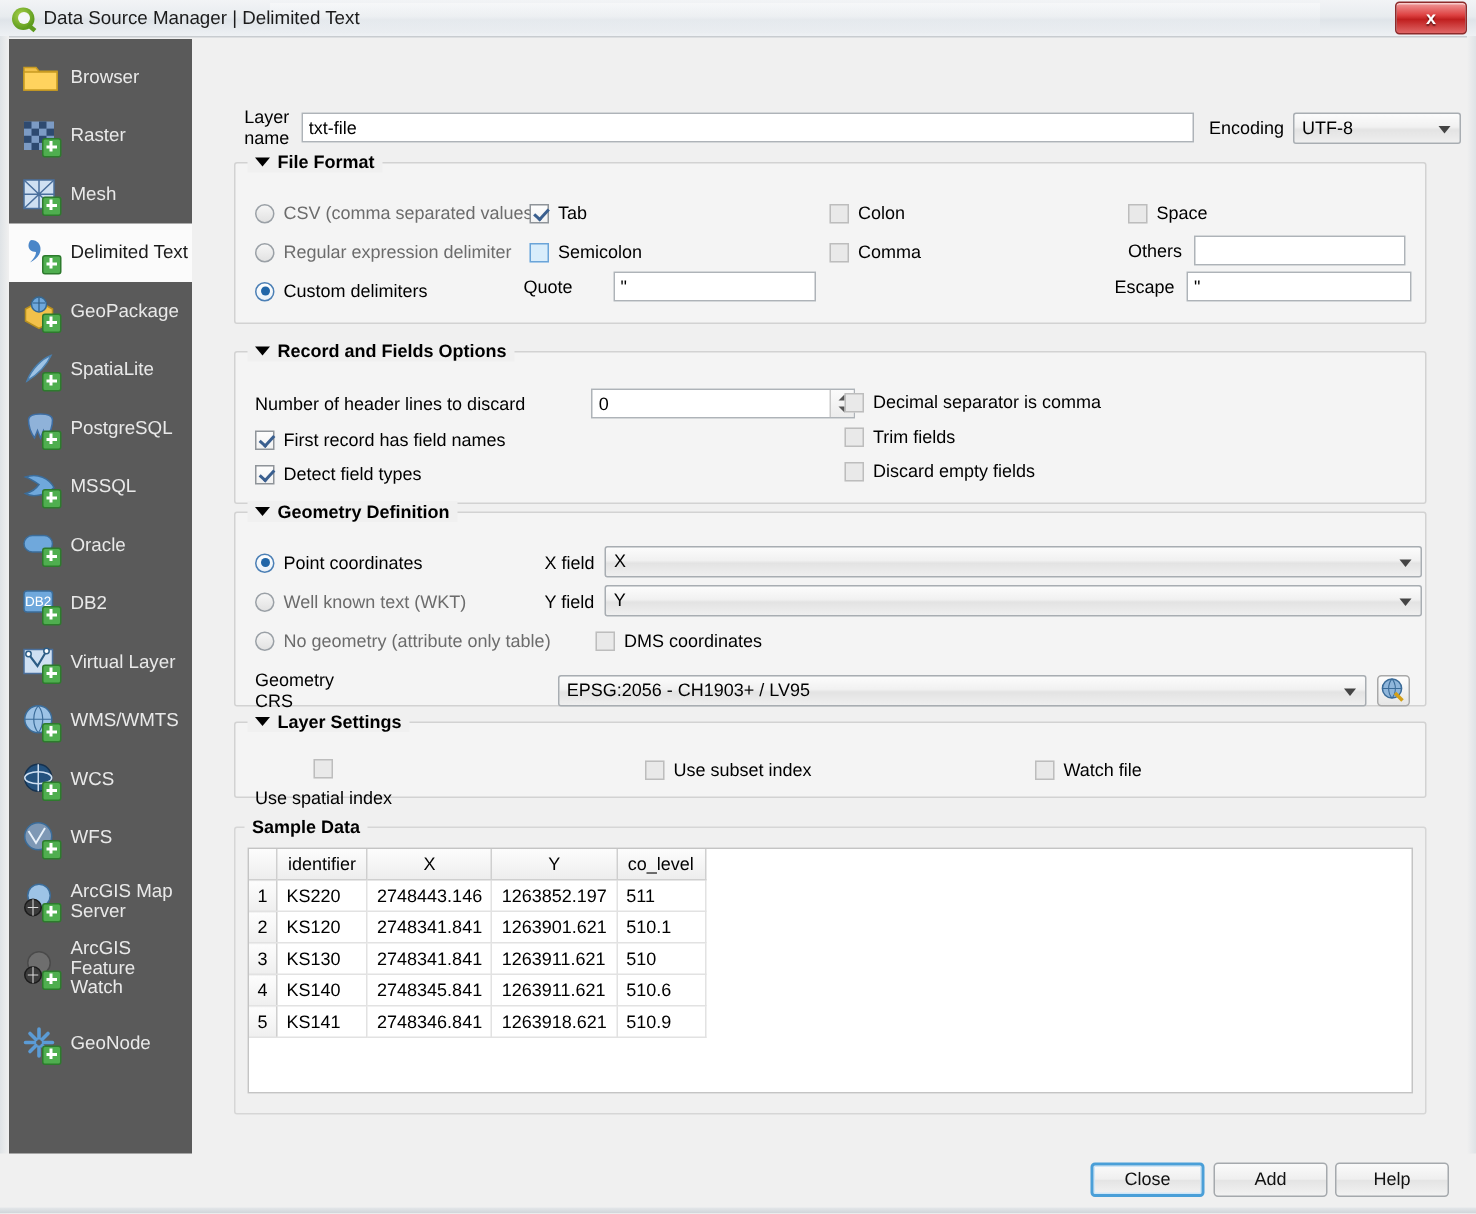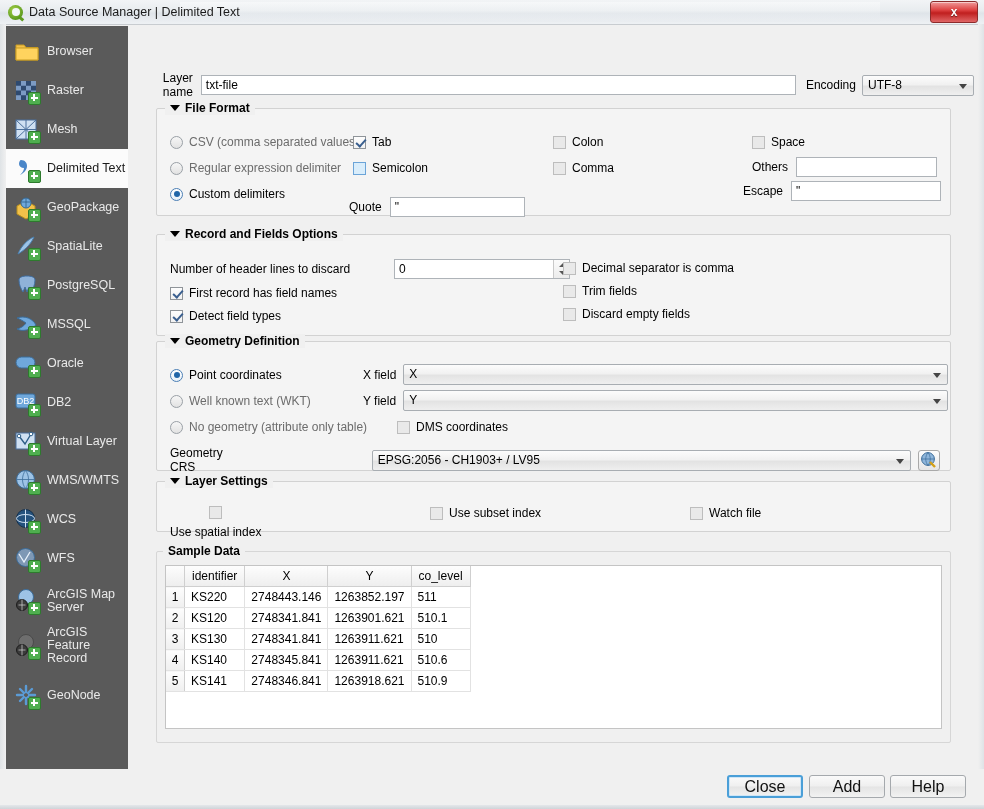--- a/index.html
+++ b/index.html
@@ -173,21 +173,21 @@
     background:linear-gradient(to bottom,#fdfdfd,#efefef);
     border-right:1px solid #cfcfcf;text-align:center;padding:3px 4px;color:#000;
   }
 
   
   .footer{position:absolute;left:0;bottom:0;width:984px;height:40px;background:#f0f0f0;}
   .fbtn{
     position:absolute;bottom:11px;width:76px;height:23px;box-sizing:border-box;
     border:1px solid #a5a9ad;border-radius:3px;
     background:linear-gradient(to bottom,#fafafa 0%,#efefef 48%,#e4e4e4 52%,#f2f2f2 100%);
-    font-size:16px;color:#111;text-align:center;line-height:21px;cursor:pointer;
+    font-size:12px;color:#111;text-align:center;line-height:21px;cursor:pointer;
   }
   .fbtn.focus{border:2px solid #4a9fd8;line-height:19px;box-shadow:0 0 0 1px #cfe6f7 inset;}
   .edge-l{position:absolute;left:0;top:24px;width:6px;height:785px;
     background:linear-gradient(to right,#dfe3e6,#f0f0f0);}
   .edge-r{position:absolute;right:0;top:24px;width:6px;height:785px;
     background:linear-gradient(to left,#dfe3e6,#f0f0f0);}
   .edge-b{position:absolute;left:0;bottom:0;width:984px;height:4px;
     background:linear-gradient(to bottom,#e4e7ea,#cfd4d8);}
 </style>
 </head>
@@ -380,21 +380,21 @@
 
     <div class="side-item tall">
       <div class="side-ico">
         <svg width="26" height="26" viewBox="0 0 26 26">
             <circle cx="12" cy="9" r="7.5" fill="#6e6e6e" stroke="#4a4a4a"></circle>
             <circle cx="8" cy="17" r="5.5" fill="#3b3b3b" stroke="#1c1c1c"></circle>
             <path d="M4.5 17h7M8 11.5v11" stroke="#d9d9d9" fill="none" stroke-width=".7"></path>
           </svg>
         <span class="plus"></span>
       </div>
-      <div class="side-lab">ArcGIS Feature Record</div>
+      <div class="side-lab">ArcGIS Feature Watch</div>
     </div>
 
     <div class="side-item" style="margin-top:8px;">
       <div class="side-ico">
         <svg width="26" height="26" viewBox="0 0 26 26">
             <g stroke="#5b9bd5" stroke-width="2.4" stroke-linecap="round">
               <path d="M12 3v6M12 15v6M3 12h6M15 12h6M6 6l4 4M14 14l4 4M18 6l-4 4M10 14l-4 4"></path>
             </g>
           </svg>
         <span class="plus"></span>
@@ -454,21 +454,21 @@
       <div class="optrow" style="position:absolute;left:396px;top:52px;">
         <span class="chk dim"></span>
         <span class="txt">Comma</span>
       </div>
 
       <div class="row" style="position:absolute;left:595px;top:48px;">
         <div class="lbl">Others</div>
         <div class="fld" style="width:141px;margin-left:8px;"></div>
       </div>
 
-      <div class="row" style="position:absolute;left:192px;top:88px;">
+      <div class="row" style="position:absolute;left:192px;top:72px;gap:19px;">
         <div class="lbl">Quote</div>
         <div class="fld" style="width:135px;margin-left:8px;">"</div>
       </div>
       <div class="row" style="position:absolute;left:586px;top:72px;">
         <div class="lbl">Escape</div>
         <div class="fld" style="width:150px;margin-left:8px;">"</div>
       </div>
     </div>
 
     <div class="group" style="left:26px;top:208px;width:793px;height:100px;">

